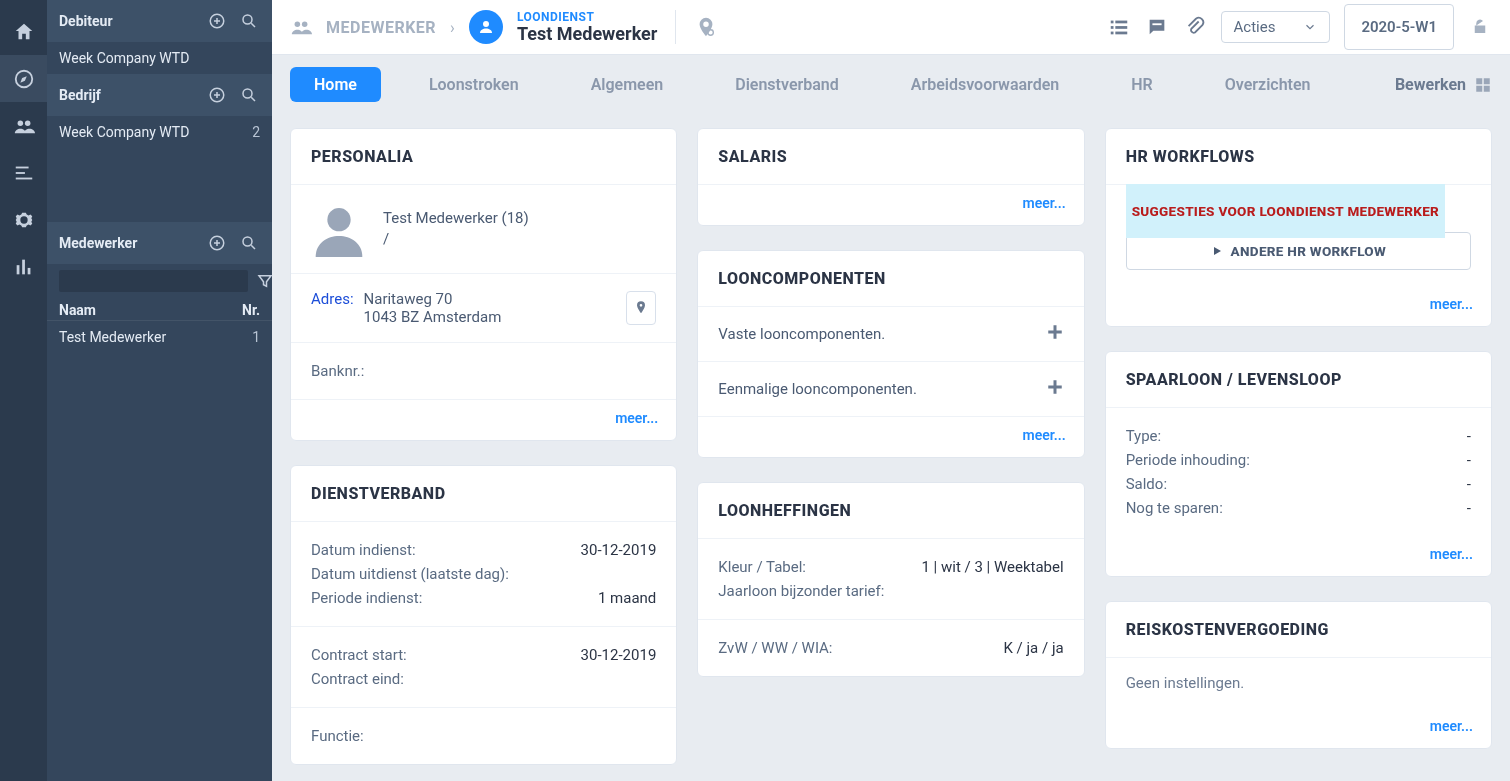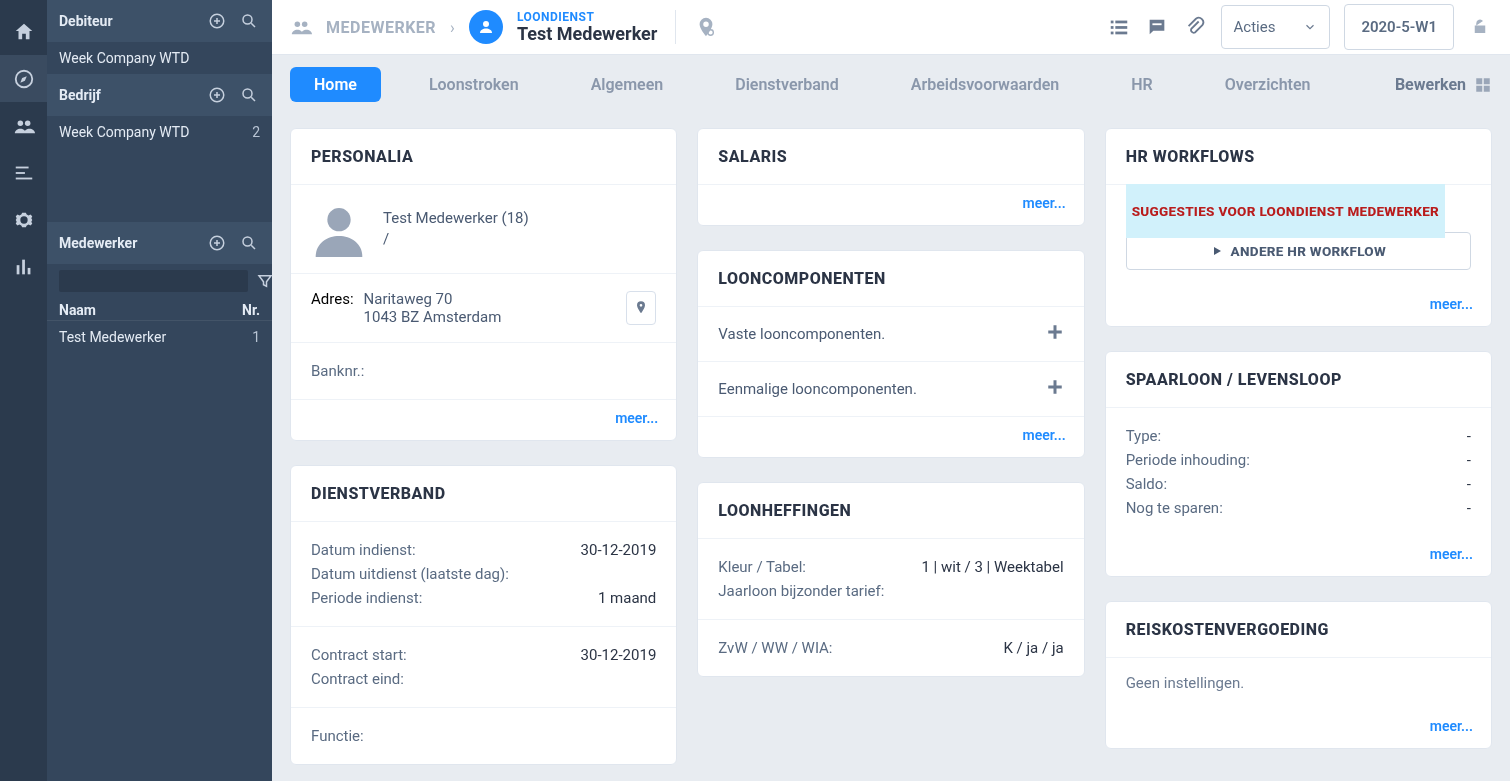--- a/index.html
+++ b/index.html
@@ -37,21 +37,21 @@
   .bc-sep { color: #a6b2c2; }
   .avatar-circle { width: 34px; height: 34px; border-radius: 50%; background: #1f8bff; display: flex; align-items: center; justify-content: center; }
   .avatar-circle svg { fill: #fff; width: 18px; height: 18px; }
   .bc-main .sub { color: #1f8bff; font-weight: 700; font-size: 12px; text-transform: uppercase; letter-spacing: 0.5px; }
   .bc-main .name { color: #2b3445; font-weight: 700; font-size: 18px; line-height: 1.1; }
   .header .divider { width: 1px; height: 34px; background: #e0e6ee; margin: 0 4px; }
   .header-icon { color: #6b7a90; width: 24px; height: 24px; display: inline-flex; align-items: center; justify-content: center; cursor: pointer; }
   .header-icon svg { width: 22px; height: 22px; fill: #6b7a90; }
   .header-icon.light svg { fill: #a6b2c2; }
   .header-spacer { flex: 1; }
-  .dropdown { border: 1px solid #cfd8e3; border-radius: 4px; height: 44px; padding: 0 12px; display: flex; align-items: center; gap: 28px; background: #fff; color: #5a6b82; cursor: pointer; font-size: 15px; }
+  .dropdown { border: 1px solid #cfd8e3; border-radius: 4px; height: 32px; padding: 0 12px; display: flex; align-items: center; gap: 28px; background: #fff; color: #5a6b82; cursor: pointer; font-size: 15px; }
   .period-box { border: 1px solid #cfd8e3; border-radius: 4px; height: 46px; padding: 0 16px; display: flex; align-items: center; background: #fff; color: #5a6b82; font-size: 15px; font-weight: 600; }
   .lock-icon svg { width: 18px; height: 18px; fill: #a6b2c2; }
 
   
   .tabs-bar { background: #e8ecf1; padding: 12px 18px 0; display: flex; align-items: center; gap: 24px; }
   .tab { padding: 8px 24px; border-radius: 6px; color: #8a97ab; font-weight: 600; cursor: pointer; font-size: 16px; }
   .tab.active { background: #1f8bff; color: #fff; }
   .tabs-bar .spacer { flex: 1; }
   .edit-btn { display: flex; align-items: center; gap: 8px; color: #6b7a90; font-weight: 700; cursor: pointer; }
   .edit-btn svg { width: 18px; height: 18px; fill: #9aa6b8; }
@@ -73,21 +73,21 @@
   .kv .k { color: #5a6b82; }
   .kv .v { color: #2b3445; }
 
   .person-row { display: flex; align-items: center; gap: 16px; }
   .person-avatar { width: 56px; height: 56px; }
   .person-avatar svg { width: 56px; height: 56px; fill: #9aa6b8; }
   .person-info { color: #4a5a72; font-size: 15px; line-height: 1.4; }
 
   .addr-row { display: flex; justify-content: space-between; align-items: center; }
   .addr-left { display: flex; gap: 10px; font-size: 15px; color: #4a5a72; }
-  .addr-left .label { color: #000000; }
+  .addr-left .label { color: #1d4ed8; }
   .pin-box { border: 1px solid #d8e0eb; width: 30px; height: 34px; border-radius: 4px; display: flex; align-items: center; justify-content: center; }
   .pin-box svg { width: 16px; height: 16px; fill: #6b7a90; }
 
   .comp-row { display: flex; justify-content: space-between; align-items: center; font-size: 15px; color: #4a5a72; }
   .plus-icon svg { width: 18px; height: 18px; fill: #6b7a90; }
 
   .suggestion-pill { background: #d1f1fb; color: #b91c1c; font-weight: 800; padding: 19px 6px; font-size: 13.5px; letter-spacing: 0.3px; }
   .action-btn-outline { border: 1px solid #cfd8e3; border-radius: 4px; padding: 10px 14px; display: flex; align-items: center; justify-content: center; gap: 8px; color: #4a5a72; font-weight: 800; cursor: pointer; margin-top: 12px; letter-spacing: 0.3px; font-size: 13.5px; }
   .action-btn-outline svg { width: 12px; height: 12px; fill: #4a5a72; }
 

